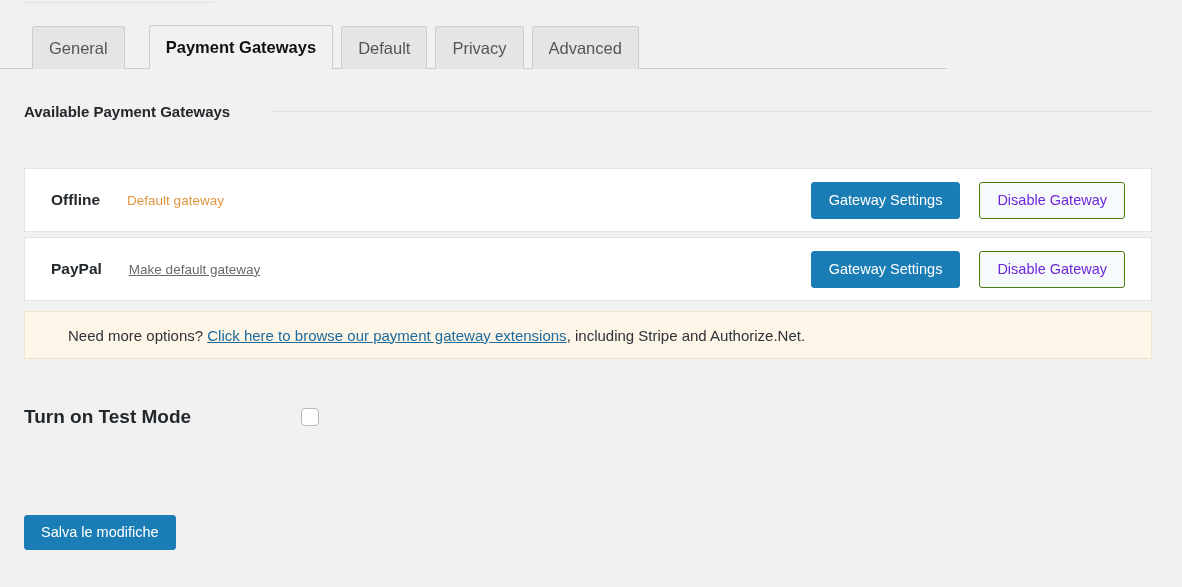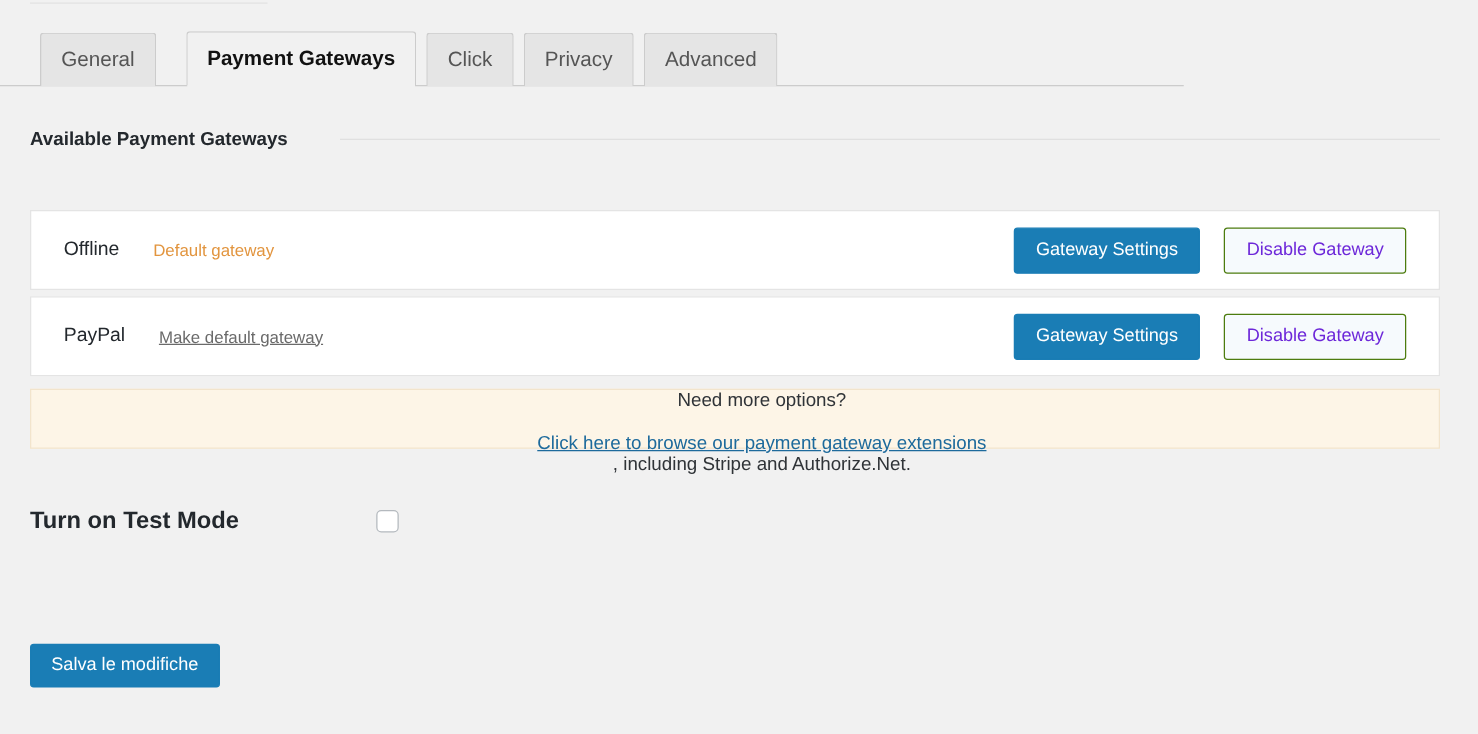--- a/index.html
+++ b/index.html
@@ -110,21 +110,21 @@
     display: flex;
     align-items: center;
     height: 64px;
     background: #ffffff;
     border: 1px solid #e4e4e4;
     padding: 0 26px 0 26px;
   }
   .gateway-row + .gateway-row { margin-top: 5px; }
   .gw-name {
     font-size: 15.5px;
-    font-weight: normal;
+    font-weight: bold;
     color: #23282d;
     min-width: 0;
   }
   .gw-status {
     margin-left: 27px;
     font-size: 13.5px;
     color: #e2953f;
   }
   .gw-link {
     margin-left: 27px;
@@ -171,21 +171,20 @@
     left: 24px;
     width: 1128px;
     height: 48px;
     background: #fdf5e7;
     border: 1px solid #f2e4cc;
     display: flex;
     align-items: center;
     padding-left: 43px;
     font-size: 15px;
     color: #2f3337;
-    flex-direction: column;
   }
   .notice a {
     color: #1d6a9c;
     text-decoration: underline;
   }
 
   
   .testmode-row {
     position: absolute;
     top: 406px;
@@ -229,21 +228,21 @@
   }
 </style>
 </head>
 <body>
 
 <div class="top-hairline"></div>
 
 <nav class="tab-strip">
   <a class="tab">General</a>
   <a class="tab active">Payment Gateways</a>
-  <a class="tab">Click</a>
+  <a class="tab">Default</a>
   <a class="tab">Privacy</a>
   <a class="tab">Advanced</a>
 </nav>
 
 <div class="section-head">
   <h2>Available Payment Gateways</h2>
   <div class="section-rule"></div>
 </div>
 
 <div class="gateway-list">

